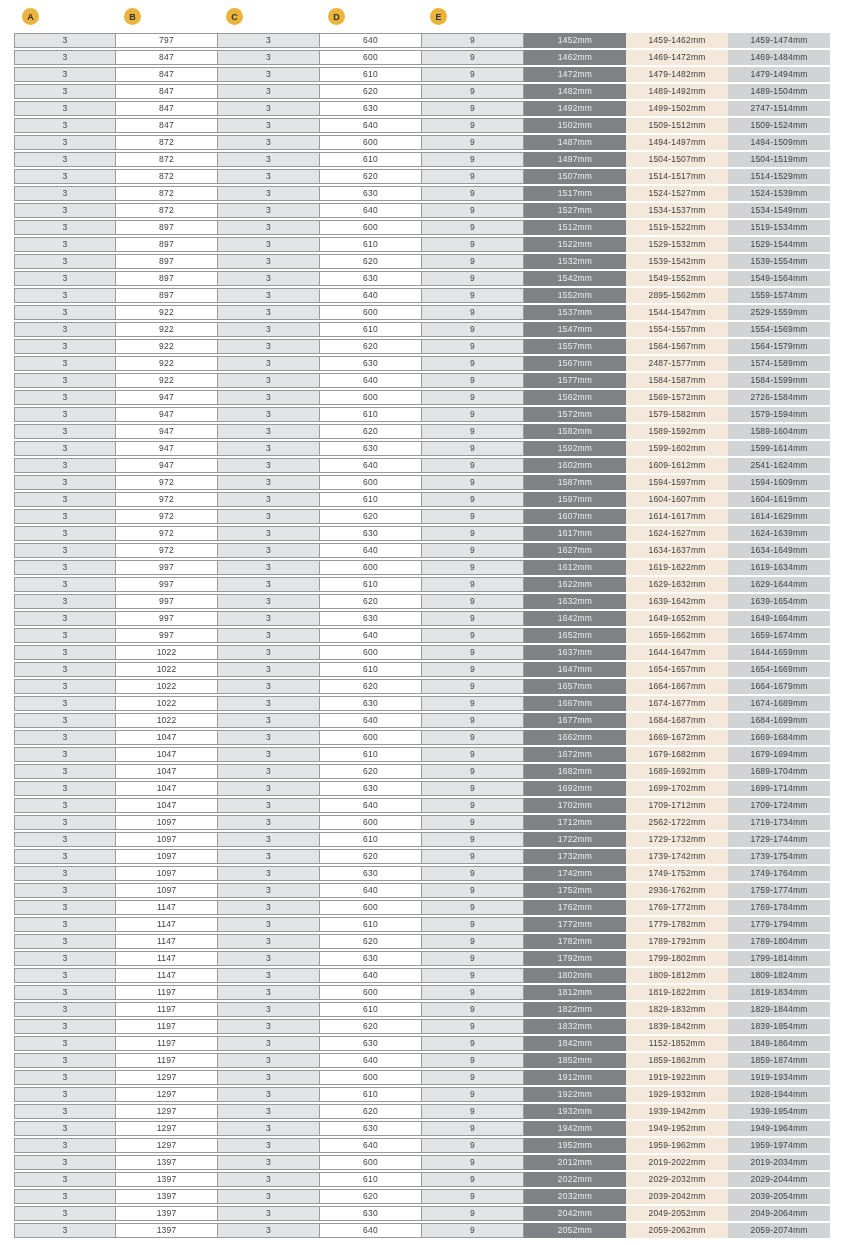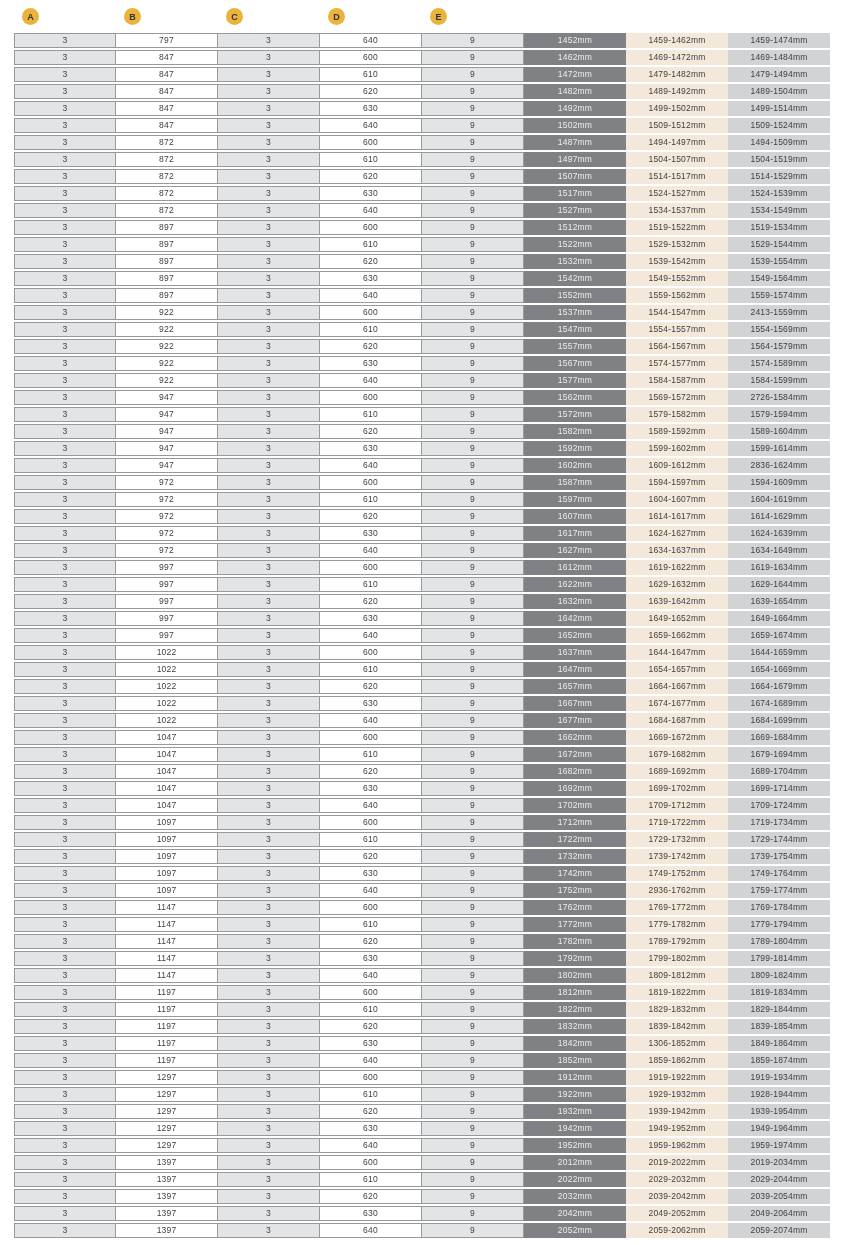--- a/index.html
+++ b/index.html
@@ -92,21 +92,21 @@
       <div class="cell gray">1489-1504mm</div>
     </div>
     <div class="row">
       <div class="cell shaded bordered">3</div>
       <div class="cell plain bordered">847</div>
       <div class="cell shaded bordered">3</div>
       <div class="cell plain bordered">630</div>
       <div class="cell shaded bordered">9</div>
       <div class="cell dark">1492mm</div>
       <div class="cell cream">1499-1502mm</div>
-      <div class="cell gray">1499-1514mm</div>
+      <div class="cell gray">2747-1514mm</div>
     </div>
     <div class="row">
       <div class="cell shaded bordered">3</div>
       <div class="cell plain bordered">847</div>
       <div class="cell shaded bordered">3</div>
       <div class="cell plain bordered">640</div>
       <div class="cell shaded bordered">9</div>
       <div class="cell dark">1502mm</div>
       <div class="cell cream">1509-1512mm</div>
       <div class="cell gray">1509-1524mm</div>
@@ -201,32 +201,32 @@
       <div class="cell cream">1549-1552mm</div>
       <div class="cell gray">1549-1564mm</div>
     </div>
     <div class="row">
       <div class="cell shaded bordered">3</div>
       <div class="cell plain bordered">897</div>
       <div class="cell shaded bordered">3</div>
       <div class="cell plain bordered">640</div>
       <div class="cell shaded bordered">9</div>
       <div class="cell dark">1552mm</div>
-      <div class="cell cream">1559-1562mm</div>
+      <div class="cell cream">2895-1562mm</div>
       <div class="cell gray">1559-1574mm</div>
     </div>
     <div class="row">
       <div class="cell shaded bordered">3</div>
       <div class="cell plain bordered">922</div>
       <div class="cell shaded bordered">3</div>
       <div class="cell plain bordered">600</div>
       <div class="cell shaded bordered">9</div>
       <div class="cell dark">1537mm</div>
       <div class="cell cream">1544-1547mm</div>
-      <div class="cell gray">2413-1559mm</div>
+      <div class="cell gray">2529-1559mm</div>
     </div>
     <div class="row">
       <div class="cell shaded bordered">3</div>
       <div class="cell plain bordered">922</div>
       <div class="cell shaded bordered">3</div>
       <div class="cell plain bordered">610</div>
       <div class="cell shaded bordered">9</div>
       <div class="cell dark">1547mm</div>
       <div class="cell cream">1554-1557mm</div>
       <div class="cell gray">1554-1569mm</div>
@@ -241,21 +241,21 @@
       <div class="cell cream">1564-1567mm</div>
       <div class="cell gray">1564-1579mm</div>
     </div>
     <div class="row">
       <div class="cell shaded bordered">3</div>
       <div class="cell plain bordered">922</div>
       <div class="cell shaded bordered">3</div>
       <div class="cell plain bordered">630</div>
       <div class="cell shaded bordered">9</div>
       <div class="cell dark">1567mm</div>
-      <div class="cell cream">1574-1577mm</div>
+      <div class="cell cream">2487-1577mm</div>
       <div class="cell gray">1574-1589mm</div>
     </div>
     <div class="row">
       <div class="cell shaded bordered">3</div>
       <div class="cell plain bordered">922</div>
       <div class="cell shaded bordered">3</div>
       <div class="cell plain bordered">640</div>
       <div class="cell shaded bordered">9</div>
       <div class="cell dark">1577mm</div>
       <div class="cell cream">1584-1587mm</div>
@@ -302,21 +302,21 @@
       <div class="cell gray">1599-1614mm</div>
     </div>
     <div class="row">
       <div class="cell shaded bordered">3</div>
       <div class="cell plain bordered">947</div>
       <div class="cell shaded bordered">3</div>
       <div class="cell plain bordered">640</div>
       <div class="cell shaded bordered">9</div>
       <div class="cell dark">1602mm</div>
       <div class="cell cream">1609-1612mm</div>
-      <div class="cell gray">2836-1624mm</div>
+      <div class="cell gray">2541-1624mm</div>
     </div>
     <div class="row">
       <div class="cell shaded bordered">3</div>
       <div class="cell plain bordered">972</div>
       <div class="cell shaded bordered">3</div>
       <div class="cell plain bordered">600</div>
       <div class="cell shaded bordered">9</div>
       <div class="cell dark">1587mm</div>
       <div class="cell cream">1594-1597mm</div>
       <div class="cell gray">1594-1609mm</div>
@@ -511,21 +511,21 @@
       <div class="cell cream">1709-1712mm</div>
       <div class="cell gray">1709-1724mm</div>
     </div>
     <div class="row">
       <div class="cell shaded bordered">3</div>
       <div class="cell plain bordered">1097</div>
       <div class="cell shaded bordered">3</div>
       <div class="cell plain bordered">600</div>
       <div class="cell shaded bordered">9</div>
       <div class="cell dark">1712mm</div>
-      <div class="cell cream">1719-1722mm</div>
+      <div class="cell cream">2562-1722mm</div>
       <div class="cell gray">1719-1734mm</div>
     </div>
     <div class="row">
       <div class="cell shaded bordered">3</div>
       <div class="cell plain bordered">1097</div>
       <div class="cell shaded bordered">3</div>
       <div class="cell plain bordered">610</div>
       <div class="cell shaded bordered">9</div>
       <div class="cell dark">1722mm</div>
       <div class="cell cream">1729-1732mm</div>
@@ -641,21 +641,21 @@
       <div class="cell cream">1839-1842mm</div>
       <div class="cell gray">1839-1854mm</div>
     </div>
     <div class="row">
       <div class="cell shaded bordered">3</div>
       <div class="cell plain bordered">1197</div>
       <div class="cell shaded bordered">3</div>
       <div class="cell plain bordered">630</div>
       <div class="cell shaded bordered">9</div>
       <div class="cell dark">1842mm</div>
-      <div class="cell cream">1306-1852mm</div>
+      <div class="cell cream">1152-1852mm</div>
       <div class="cell gray">1849-1864mm</div>
     </div>
     <div class="row">
       <div class="cell shaded bordered">3</div>
       <div class="cell plain bordered">1197</div>
       <div class="cell shaded bordered">3</div>
       <div class="cell plain bordered">640</div>
       <div class="cell shaded bordered">9</div>
       <div class="cell dark">1852mm</div>
       <div class="cell cream">1859-1862mm</div>

